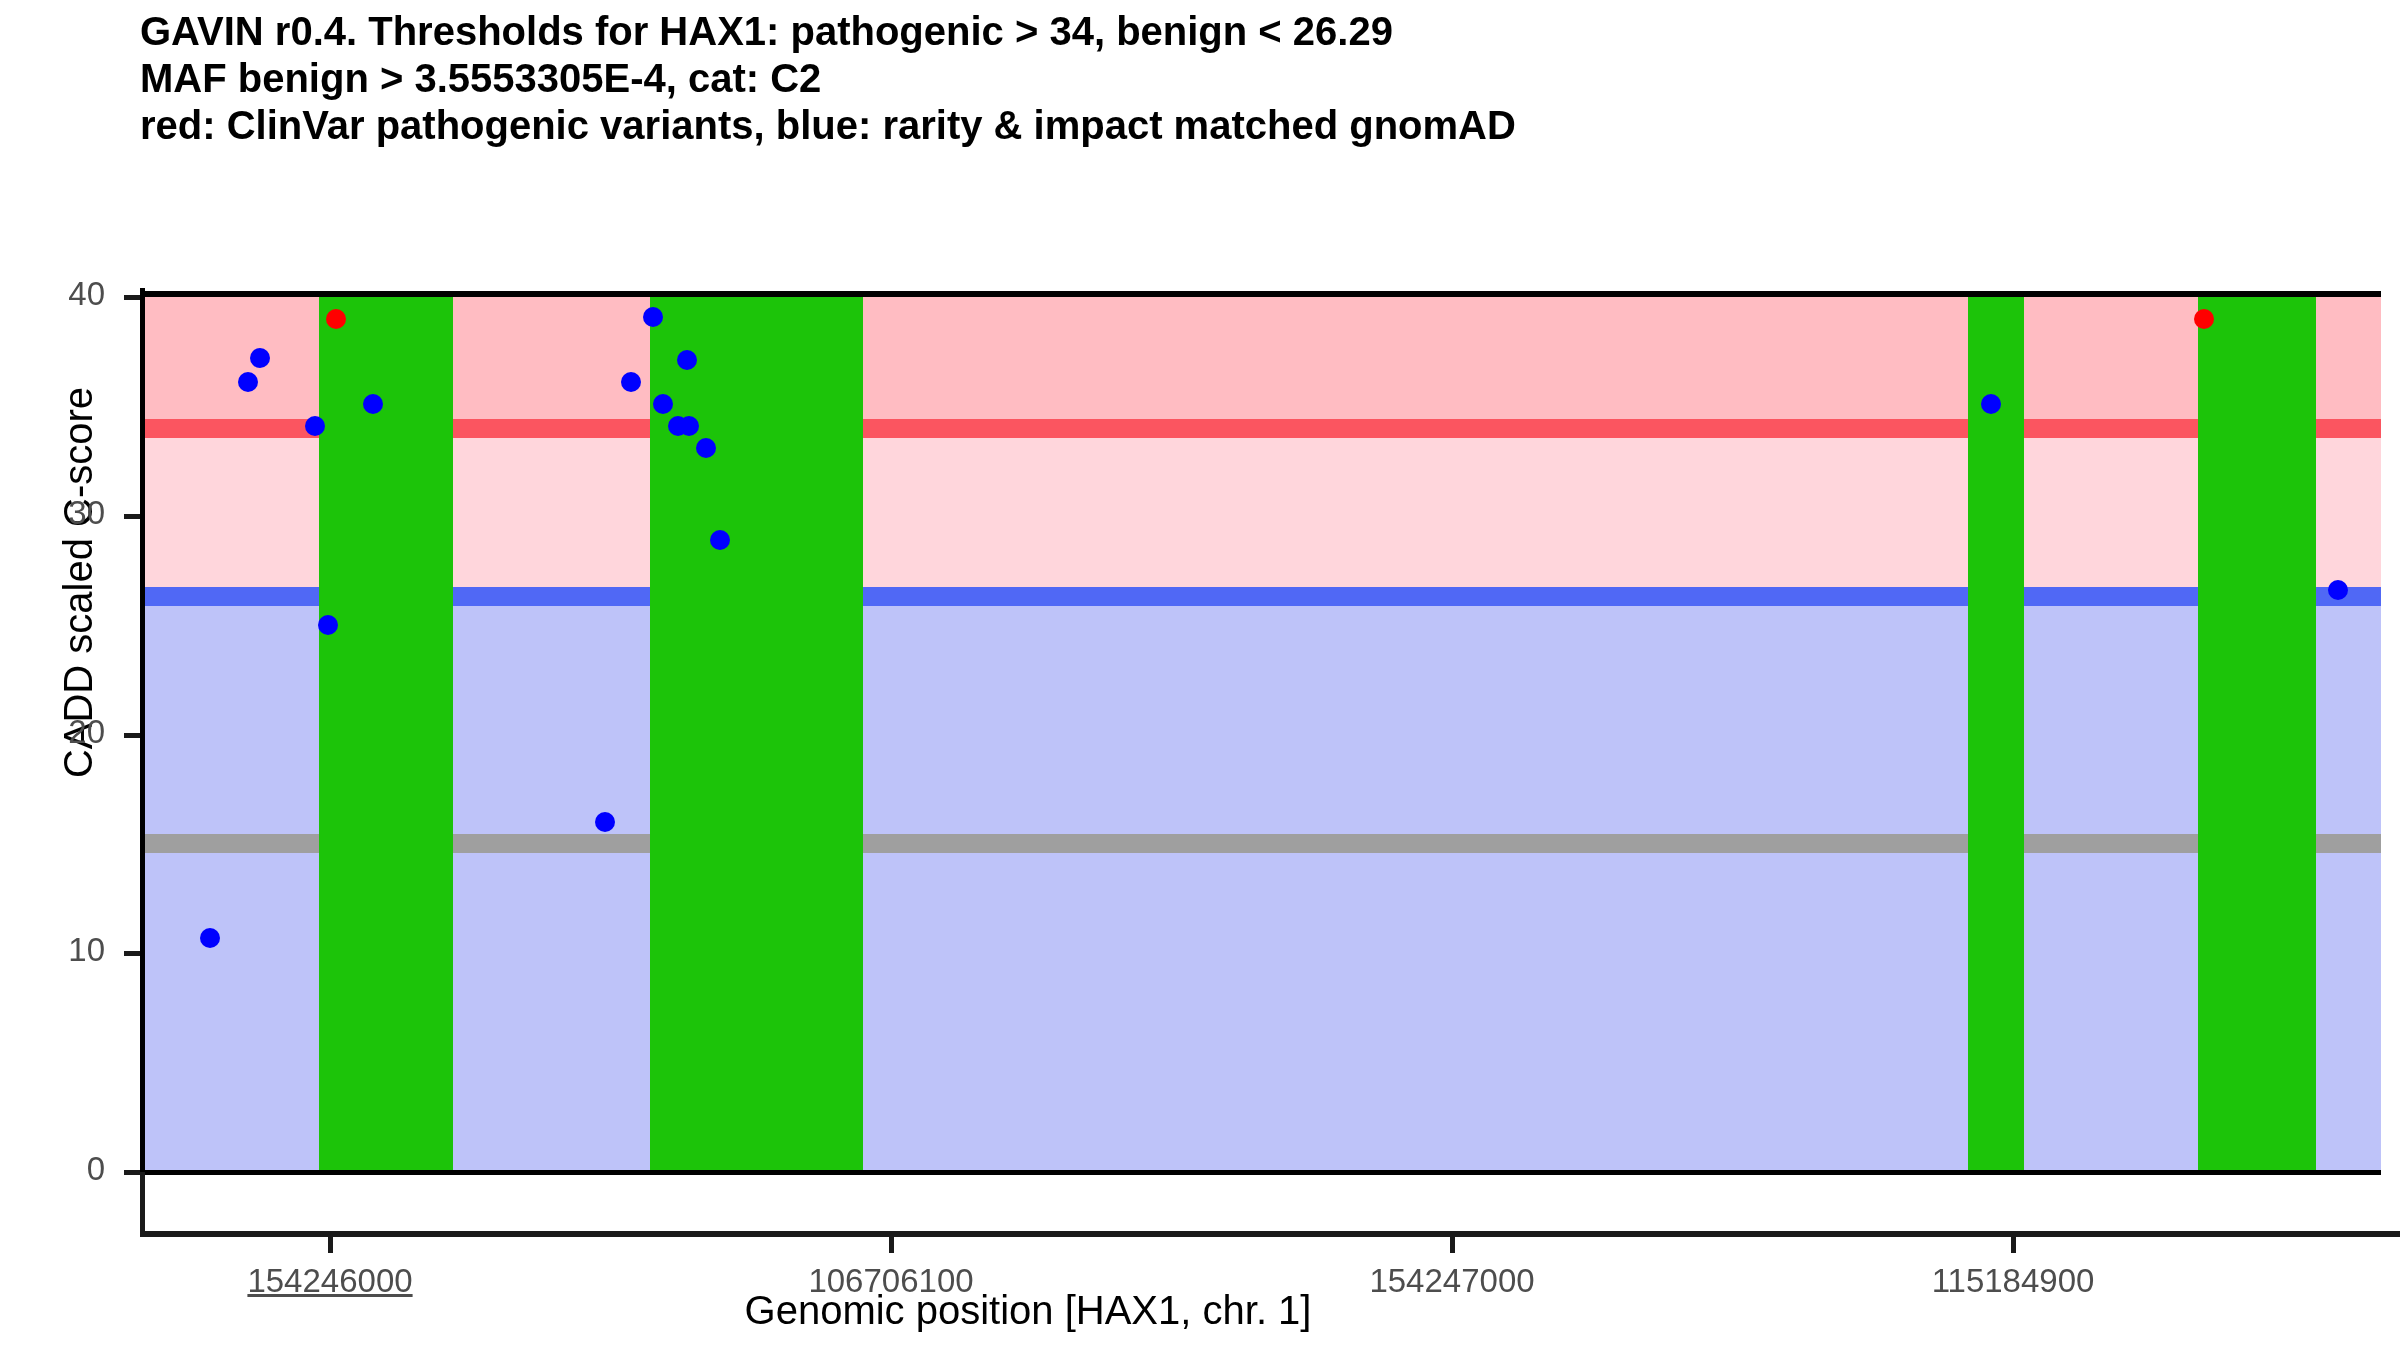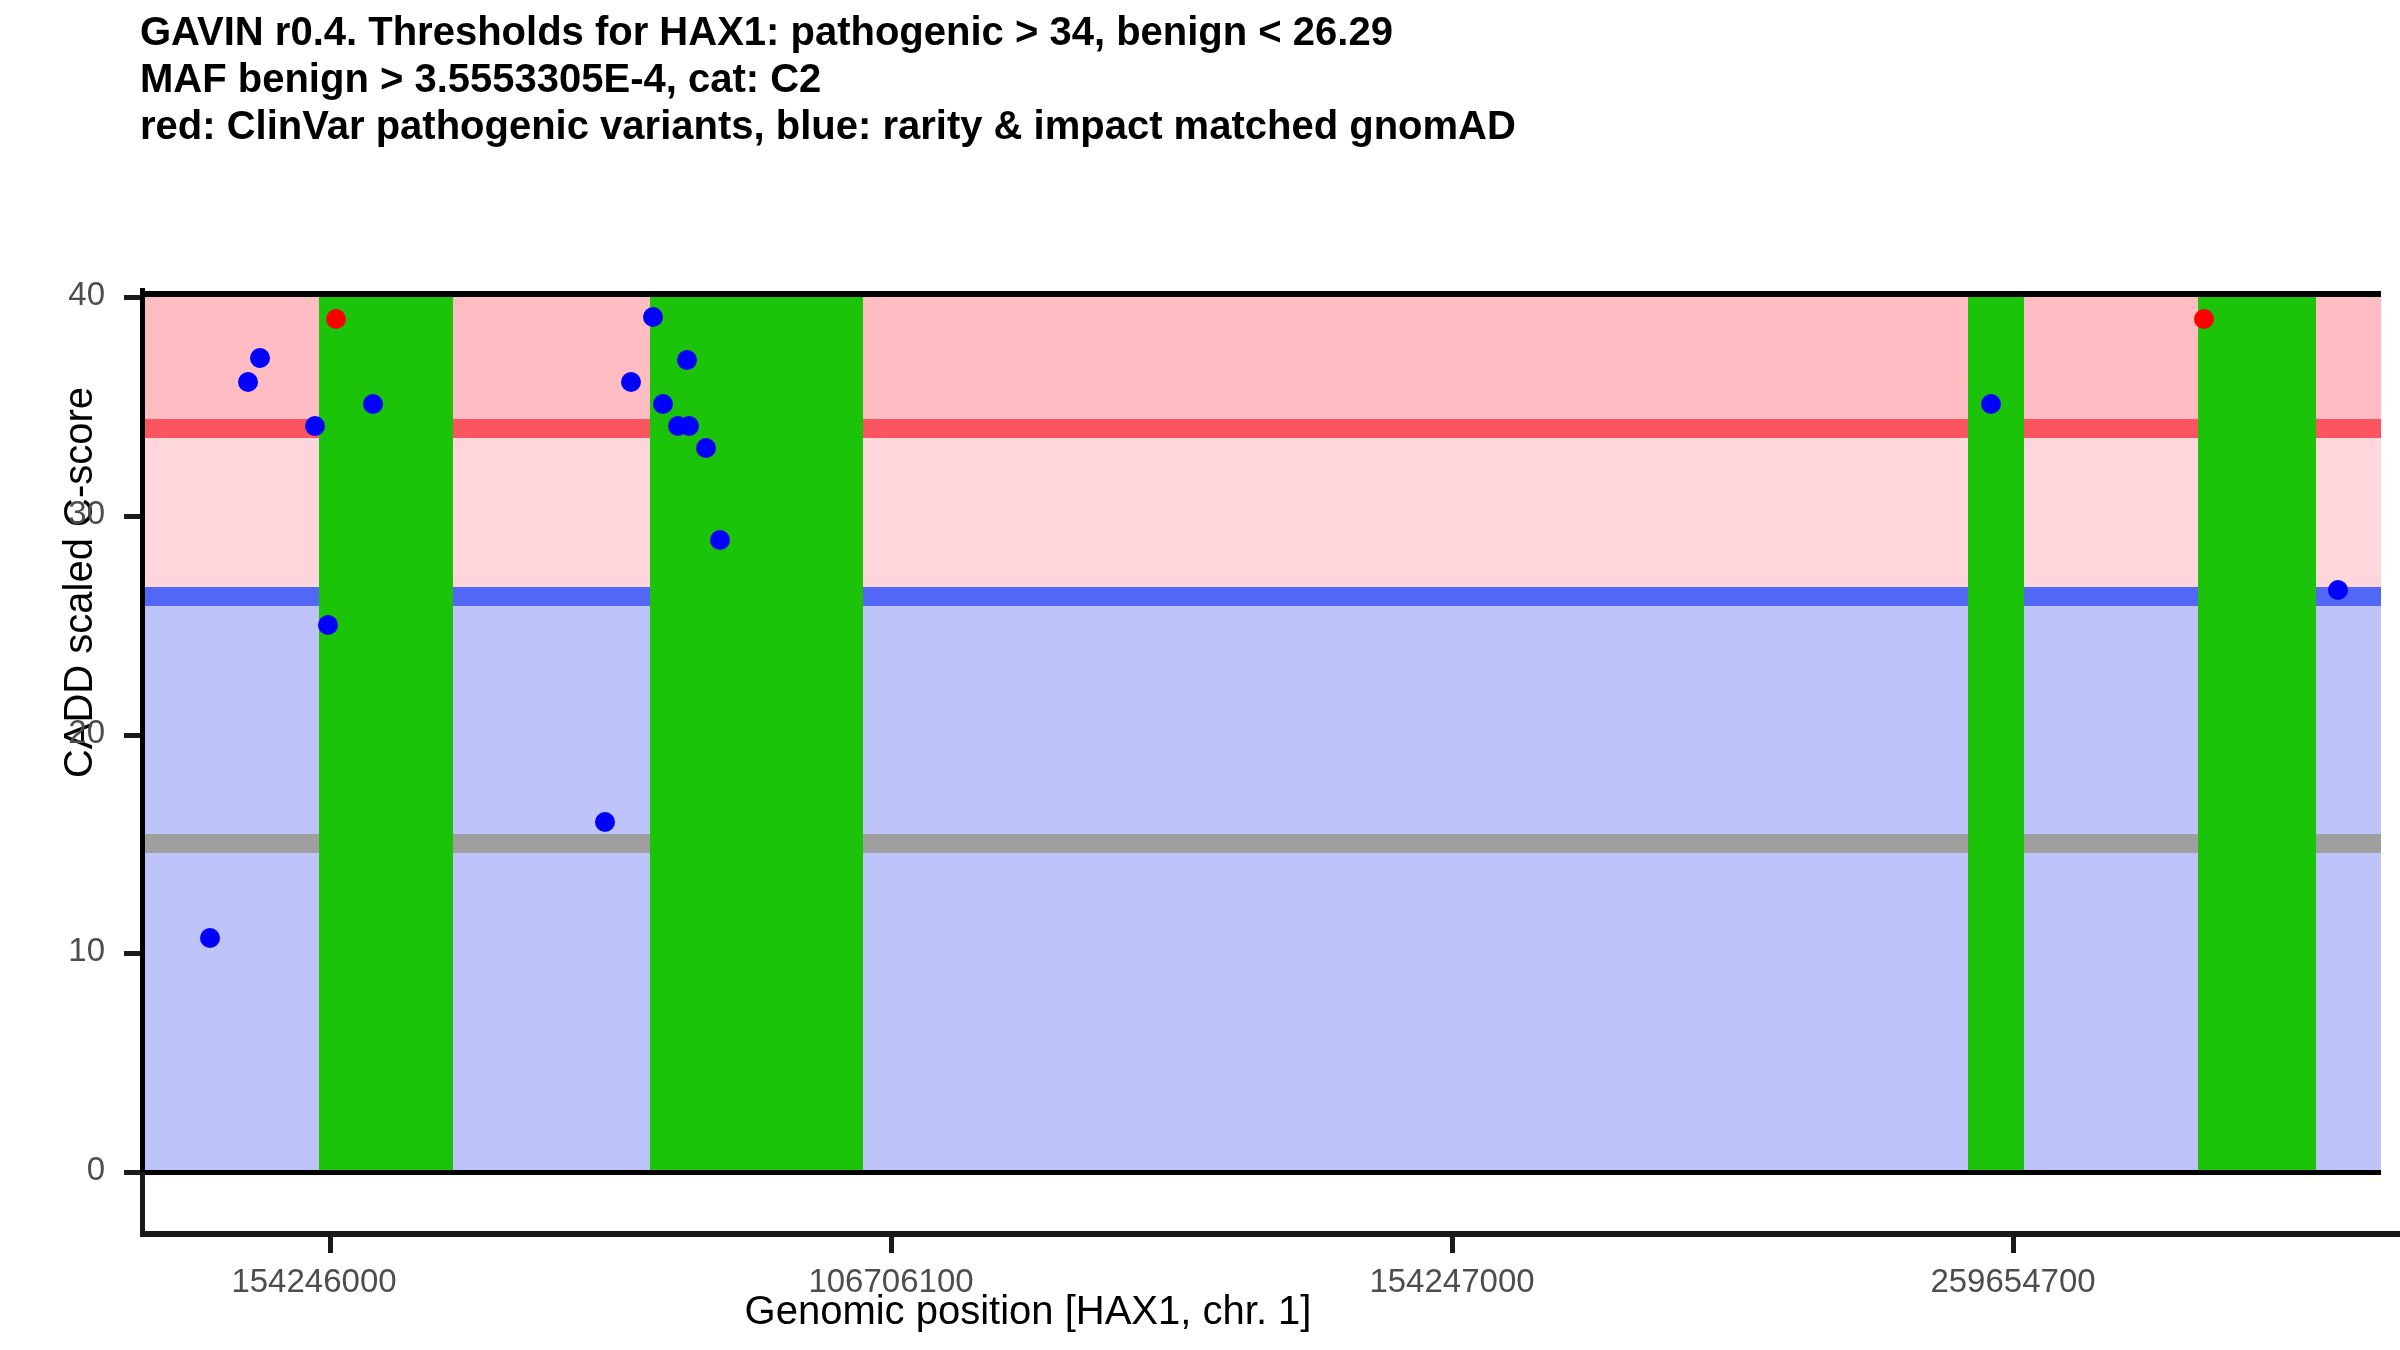--- a/index.html
+++ b/index.html
@@ -95,19 +95,19 @@
 <div class="ytlabel" style="left: -5px; top: 1150px;">0</div>
 <div class="ytick" style="left: 124px; top: 951.25px;"></div>
 <div class="ytlabel" style="left: -5px; top: 931.25px;">10</div>
 <div class="ytick" style="left: 124px; top: 732.5px;"></div>
 <div class="ytlabel" style="left: -5px; top: 712.5px;">20</div>
 <div class="ytick" style="left: 124px; top: 513.75px;"></div>
 <div class="ytlabel" style="left: -5px; top: 493.75px;">30</div>
 <div class="ytick" style="left: 124px; top: 295px;"></div>
 <div class="ytlabel" style="left: -5px; top: 275px;">40</div>
 <div class="xtick" style="left: 328px; top: 1237px;"></div>
-<div class="xtlabel" style="left: 114px; top: 1262px;">154246000</div>
+<div class="xtlabel" style="left: 130px; top: 1262px; text-decoration: underline;">154246000</div>
 <div class="xtick" style="left: 889px; top: 1237px;"></div>
 <div class="xtlabel" style="left: 691px; top: 1262px;">106706100</div>
 <div class="xtick" style="left: 1450px; top: 1237px;"></div>
 <div class="xtlabel" style="left: 1252px; top: 1262px;">154247000</div>
 <div class="xtick" style="left: 2011px; top: 1237px;"></div>
-<div class="xtlabel" style="left: 1813px; top: 1262px;">259654700</div>
+<div class="xtlabel" style="left: 1813px; top: 1262px;">115184900</div>
 
 </body></html>

